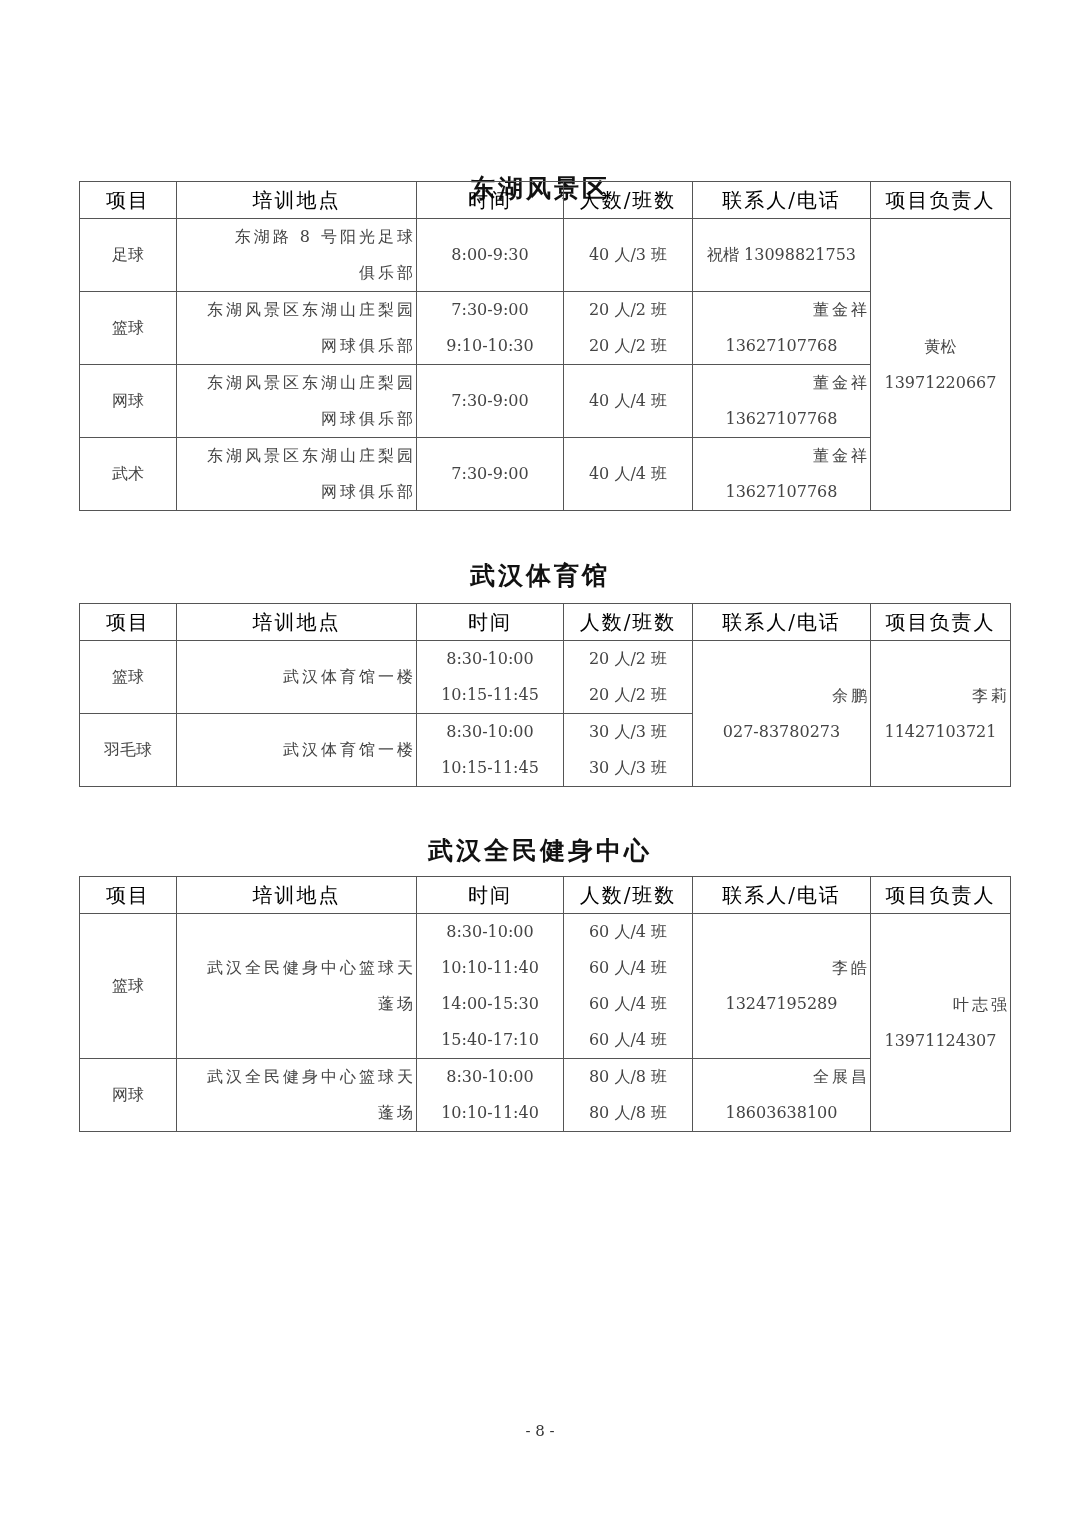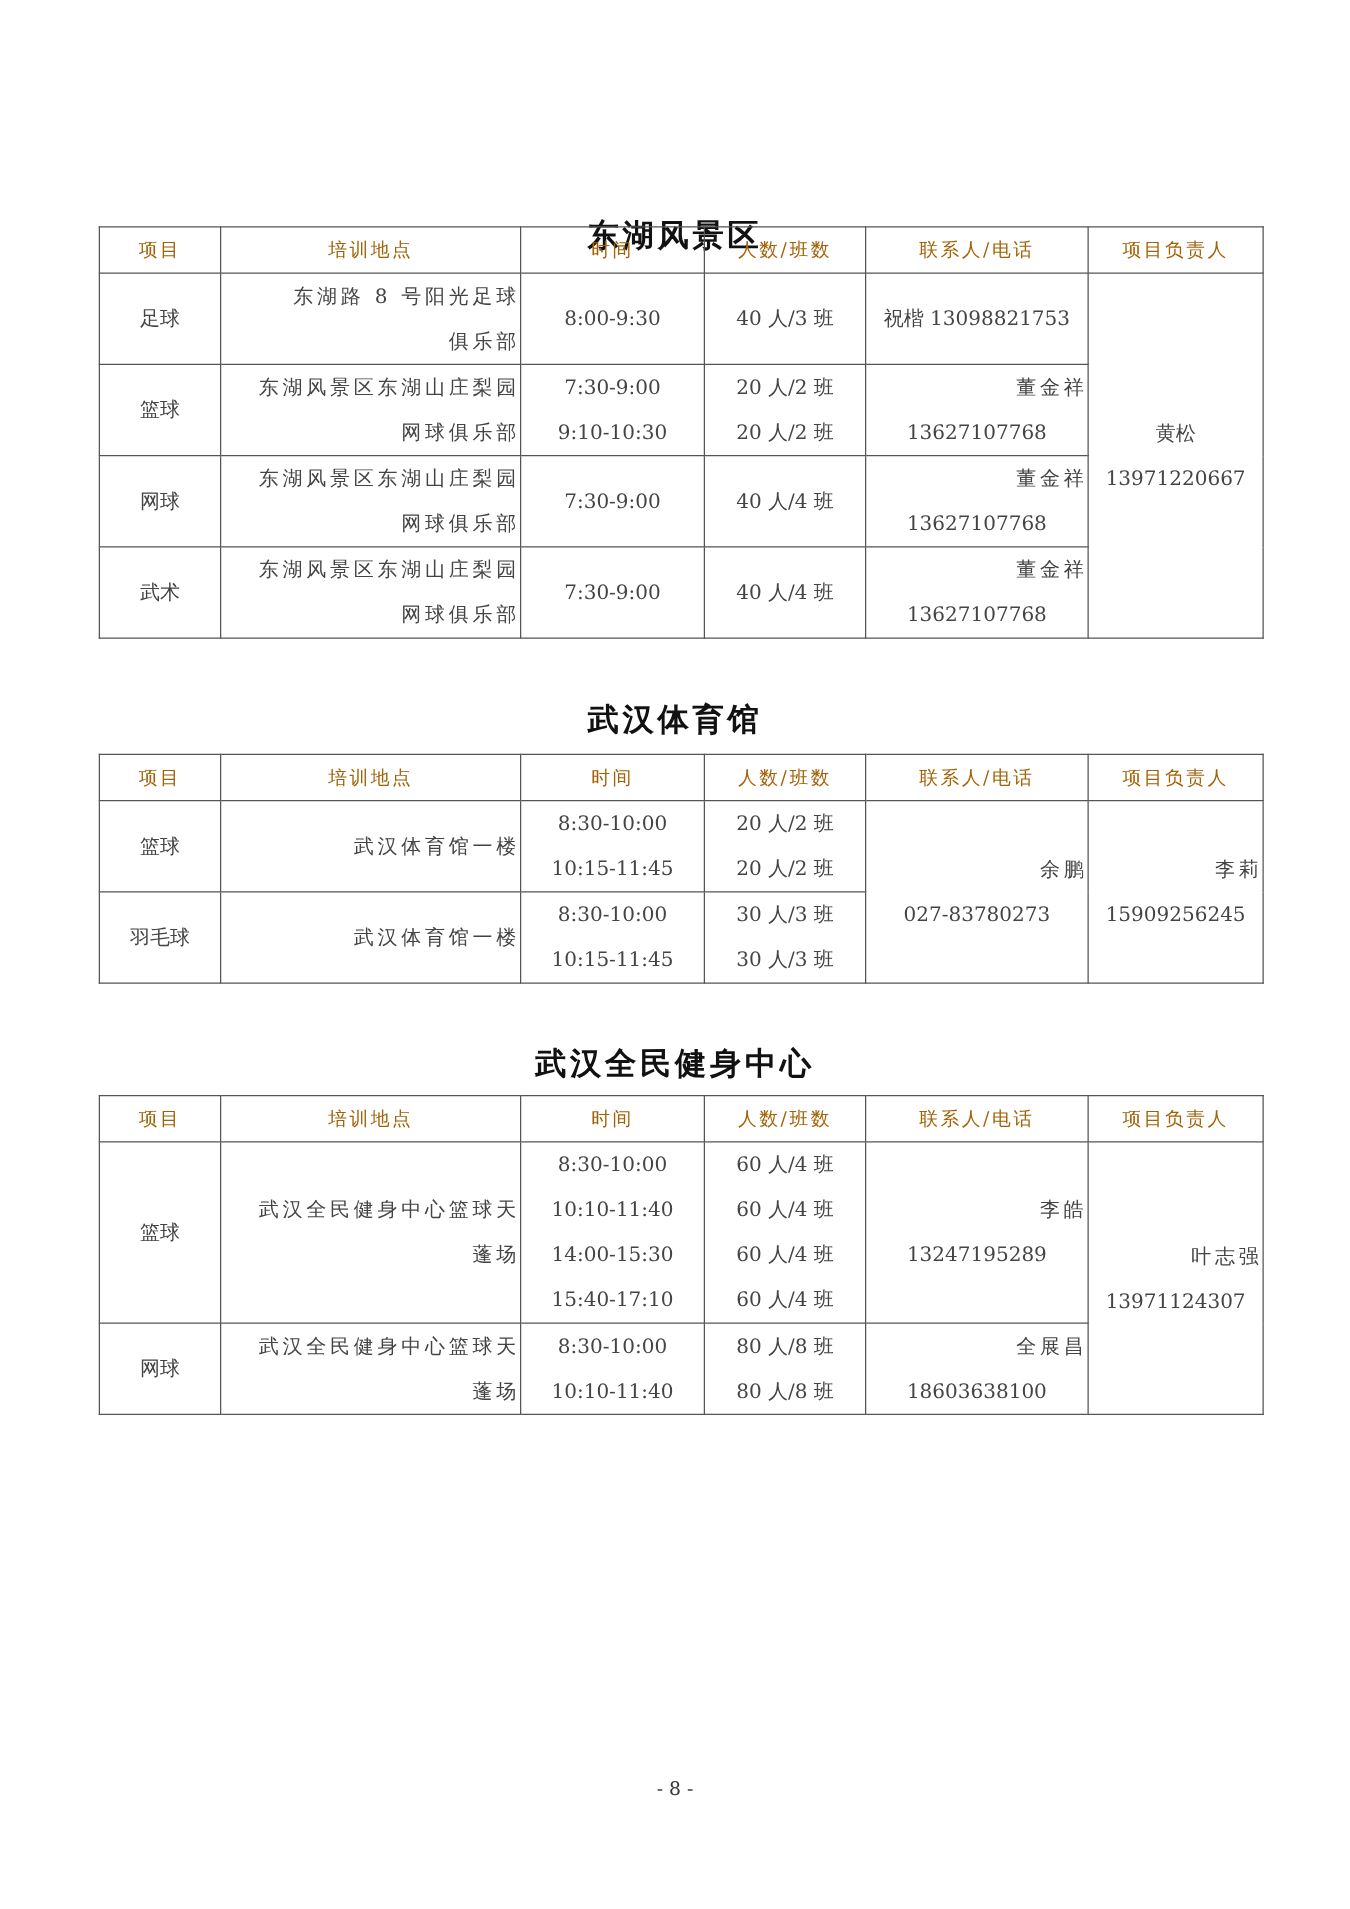--- a/index.html
+++ b/index.html
@@ -14,21 +14,21 @@
   }
   table.sched {
     position: absolute; left: 79px; width: 931px;
     border-collapse: collapse; table-layout: fixed;
     font-size: 16px; color: #444;
   }
   table.sched td, table.sched th {
     border: 1.5px solid #555; text-align: center; vertical-align: middle;
     padding: 0; font-weight: normal;
   }
-  table.sched th { height: 36px; color: #a16207; letter-spacing: 2px; font-size: 15px; }
+  table.sched th { height: 36px; color: #000000; letter-spacing: 2px; font-size: 20px; }
   .line { display: block; height: 36px; line-height: 36px; white-space: nowrap; }
   .spaced { letter-spacing: 3px; text-align: right; }
   .page-num {
     position: absolute; top: 1422px; left: 0; width: 1080px; text-align: center;
     font-size: 15px; color: #333;
   }
 </style>
 </head>
 <body>
 
@@ -168,21 +168,21 @@
     <td>
       <span class="line">20 人/2 班</span>
       <span class="line">20 人/2 班</span>
     </td>
     <td rowspan="2">
       <span class="line spaced">余鹏</span>
       <span class="line">027-83780273</span>
     </td>
     <td rowspan="2">
       <span class="line spaced">李莉</span>
-      <span class="line">15909256245</span>
+      <span class="line">11427103721</span>
     </td>
   </tr>
   <tr>
     <td>
           <span class="line">羽毛球</span>
         </td>
     <td>
           <span class="line spaced">武汉体育馆一楼</span>
         </td>
     <td>

